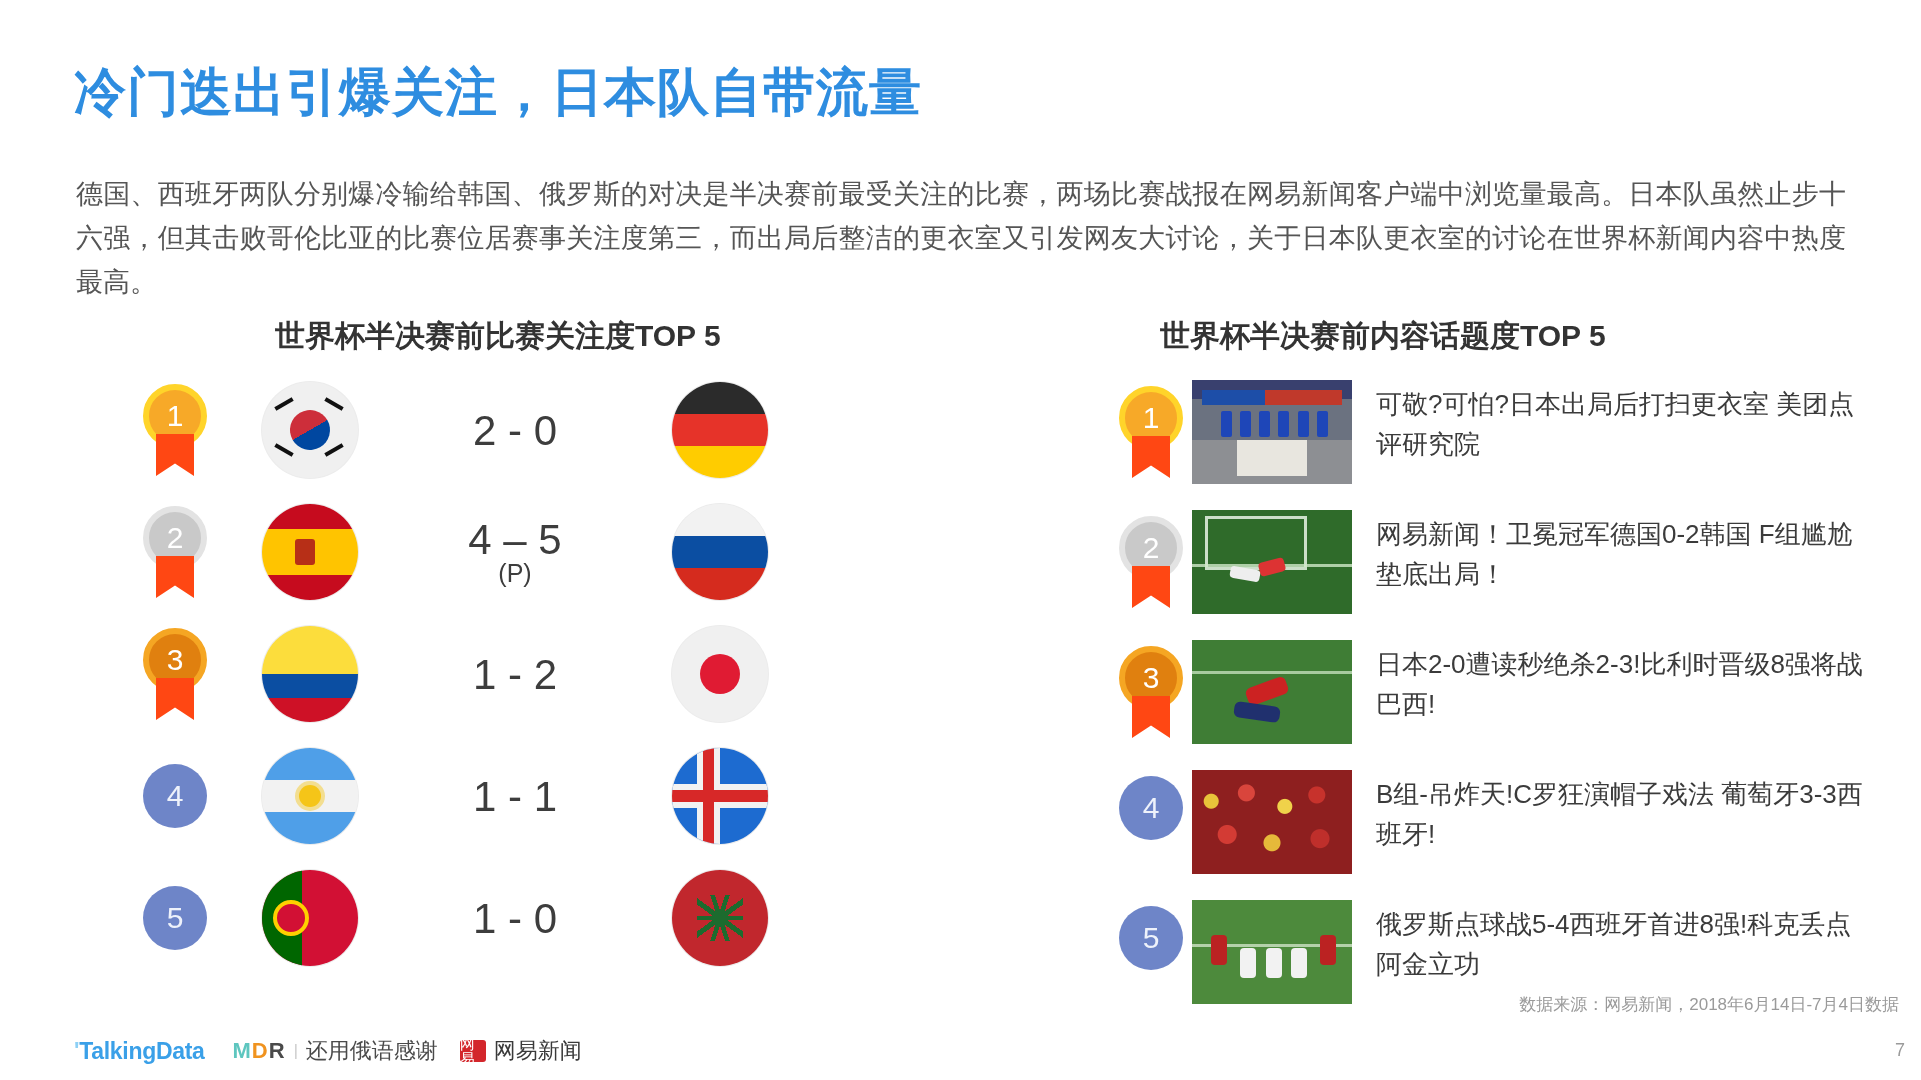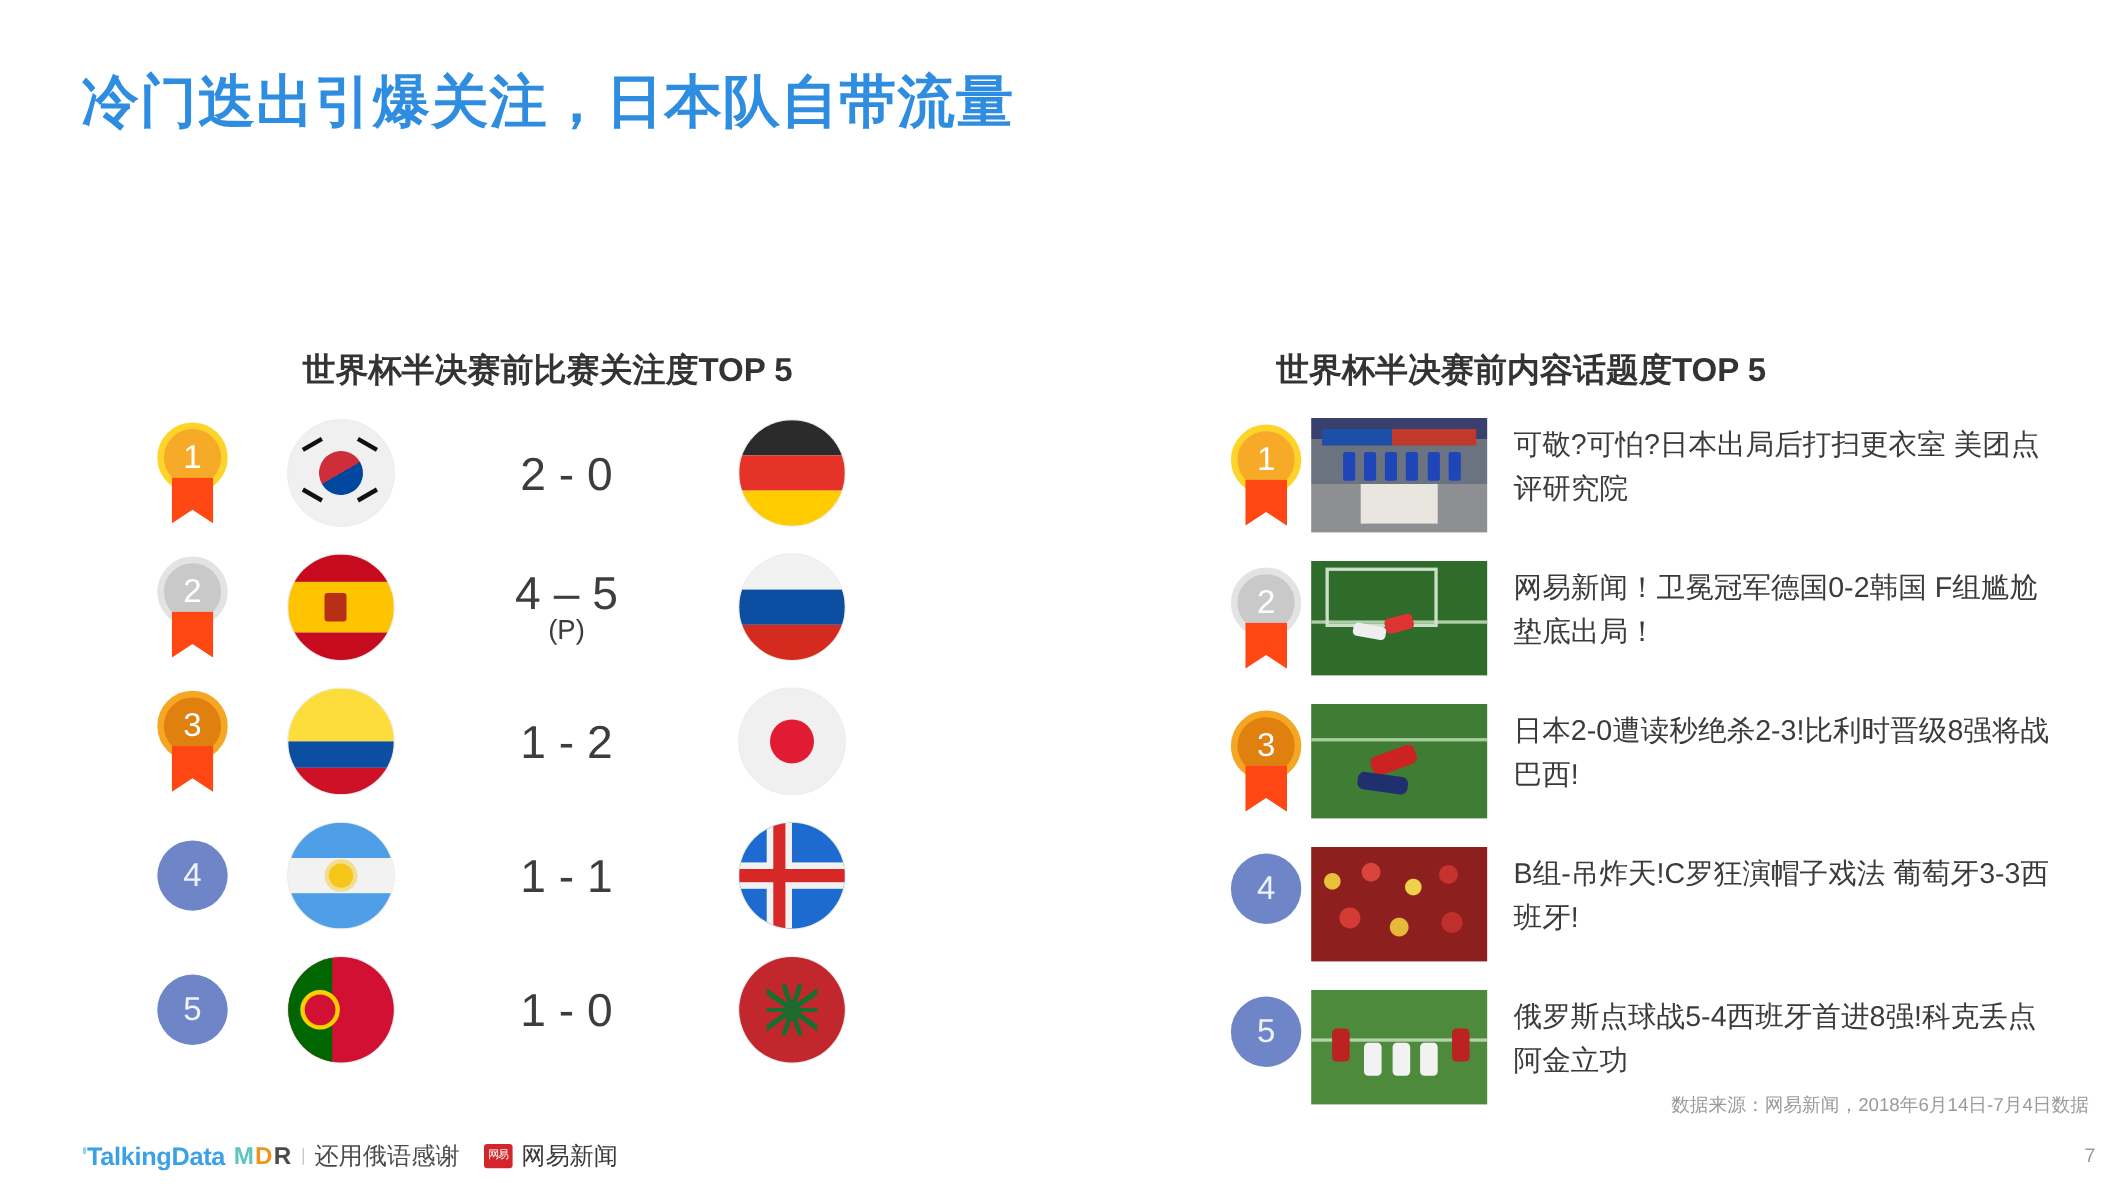--- a/index.html
+++ b/index.html
@@ -179,40 +179,41 @@
   .source{
     position:absolute;right:22px;top:992px;text-align:right;
     font-size:17px;line-height:26px;color:#9a9a9a;
   }
   .page-no{
     position:absolute;right:16px;top:1040px;font-size:18px;color:#9a9a9a;
   }
   .logos{position:absolute;left:74px;top:1036px;display:flex;align-items:center;}
   .logo-td{font-size:23px;font-weight:bold;color:#3aa0e8;letter-spacing:-.3px;}
   .logo-td .dot{color:#8dd0f5;}
-  .logo-mdr{font-size:22px;font-weight:bold;margin-left:8px;letter-spacing:1px;}
+  .logo-mdr{font-size:22px;font-weight:bold;margin-left:28px;letter-spacing:1px;}
   .logo-mdr .m{color:#5ec6bf;}
   .logo-mdr .d{color:#f0931f;}
   .logo-mdr .r{color:#4a4a4a;}
   .logo-sep{margin:0 8px;color:#c9c9c9;}
   .logo-mtdp{font-size:22px;color:#4a4a4a;}
   .logo-163{display:flex;align-items:center;margin-left:22px;}
   .logo-163 .mark{
     width:26px;height:22px;background:#d3262b;border-radius:3px;
-    color:#fff;font-size:10px;display:flex;align-items:center;justify-content:center;
+    color:#fff;font-size:15px;display:flex;align-items:center;justify-content:center;
     line-height:1;letter-spacing:-1px;
   }
   .logo-163 .txt{font-size:22px;color:#3a3a3a;margin-left:8px;}
 </style>
 </head>
 <body>
 
 <div class="slide">
 
   <div class="title">冷门迭出引爆关注，日本队自带流量</div>
+  <div class="lede">德国、西班牙两队分别爆冷输给韩国、俄罗斯的对决是半决赛前最受关注的比赛，两场比赛战报在网易新闻客户端中浏览量最高。日本队虽然止步十六强，但其击败哥伦比亚的比赛位居赛事关注度第三，而出局后整洁的更衣室又引发网友大讨论，关于日本队更衣室的讨论在世界杯新闻内容中热度最高。</div>
 
   <div class="panel-head" id="head-left">世界杯半决赛前比赛关注度TOP 5</div>
   <div class="panel-head" id="head-right">世界杯半决赛前内容话题度TOP 5</div>
 
   <div class="left-panel">
 
     <div class="match-row">
       <div class="rank-cell">
         <div class="medal gold">
           <div class="disc">1</div>

